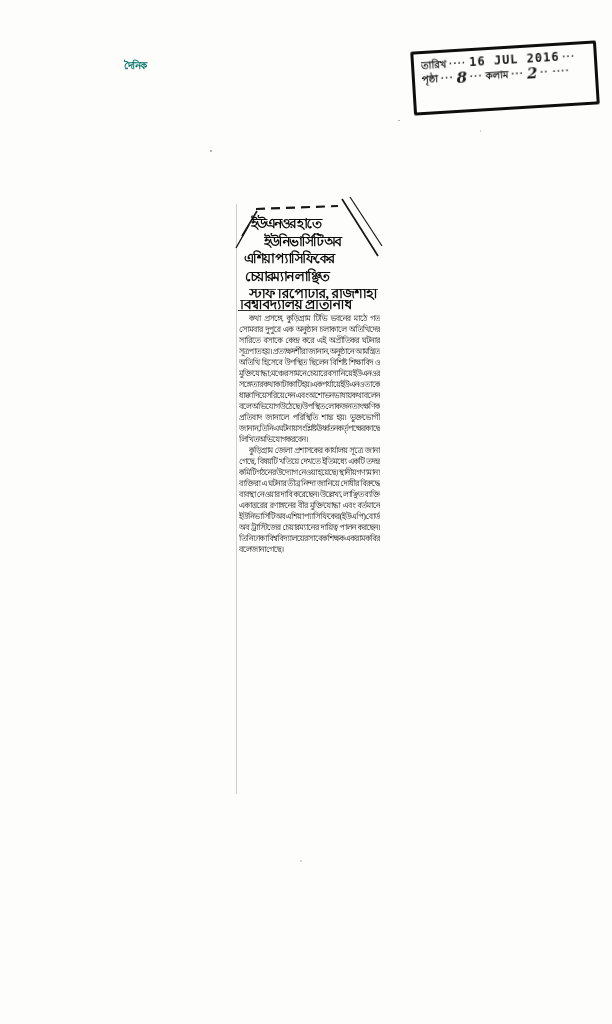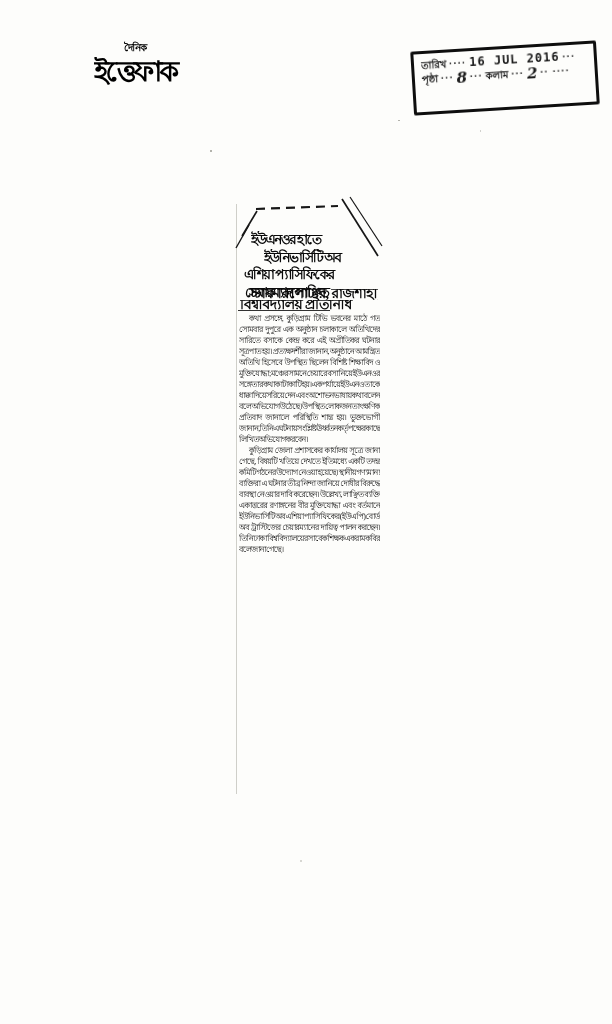--- a/index.html
+++ b/index.html
@@ -2,21 +2,21 @@
 <html><head>
 <meta charset="utf-8">
 <style>
   html,body{margin:0;padding:0;}
   body{
     width:612px;height:1024px;position:relative;overflow:hidden;
     background:#fdfdfb;
     font-family:"Liberation Serif", serif;
   }
   
-  .masthead{position:absolute;left:94px;top:40px;width:130px;color:#000000;
+  .masthead{position:absolute;left:94px;top:58px;width:130px;color:#0f766e;
     filter:blur(0.3px) contrast(1.2);}
   .masthead .tagline{margin-left:30px;font-size:10px;font-weight:bold;
     letter-spacing:-1px;white-space:nowrap;}
   .masthead .title{font-size:28px;font-weight:bold;letter-spacing:-3px;
     white-space:nowrap;overflow:hidden;width:118px;line-height:30px;}
   
   .stamp{position:absolute;left:412px;top:46px;width:168px;height:50px;
     border:3px solid #181818;border-radius:2px;
     transform:rotate(-3.5deg);padding:5px 5px 3px 7px;
     color:#242424;filter:blur(0.3px) contrast(1.1);
@@ -31,21 +31,21 @@
   
   .clipping{position:absolute;left:236px;top:196px;width:146px;height:604px;
     color:#171717;filter:blur(0.45px) contrast(1.12);}
   .clipping .edge{position:absolute;left:0;top:8px;bottom:6px;width:1px;
     background:#bdbdb6;opacity:.8;}
   .tears{position:absolute;left:-6px;top:0;}
   .headline{position:absolute;left:8px;top:19px;width:134px;font-weight:bold;
     font-family:"Liberation Serif", serif;}
   .headline .hl{font-size:13.5px;line-height:17.5px;white-space:nowrap;
     overflow:hidden;letter-spacing:-1.5px;}
-  .headline .hl:nth-child(1){margin-left:7px;margin-top:16px;}
+  .headline .hl:nth-child(1){margin-left:7px;}
   .headline .hl:nth-child(2){margin-left:20px;}
   .headline .hl:nth-child(4){margin-left:1px;}
   .byline{position:absolute;left:4px;top:93px;width:138px;font-size:14px;
     font-weight:bold;line-height:10.5px;letter-spacing:-0.6px;}
   .byline .b1{margin-left:9px;white-space:nowrap;overflow:hidden;}
   .byline .b2{white-space:nowrap;overflow:hidden;}
   .byline-rule{position:absolute;left:2px;top:114px;width:92px;height:1px;
     background:#3a3a3a;}
   .bodytext{position:absolute;left:3px;top:117px;width:141px;height:478px;
     overflow:hidden;font-size:8px;line-height:11px;text-align:justify;
@@ -53,21 +53,20 @@
   .bodytext p{margin:0;}
   .bodytext p.indent{text-indent:10px;}
   
   .speck{position:absolute;background:#9a9a92;border-radius:50%;}
 </style>
 </head>
 <body>
 
 <div class="masthead">
   <div class="tagline">দৈনিক</div>
-  <div class="title">ইত্তেফাক</div>
 </div>
 
 <div class="stamp">
   <div class="row">
     <span>তারিখ</span>
     <span class="leader">····</span>
     <span class="date-val">16 JUL 2016</span>
     <span class="leader">···</span>
   </div>
   <div class="row">

